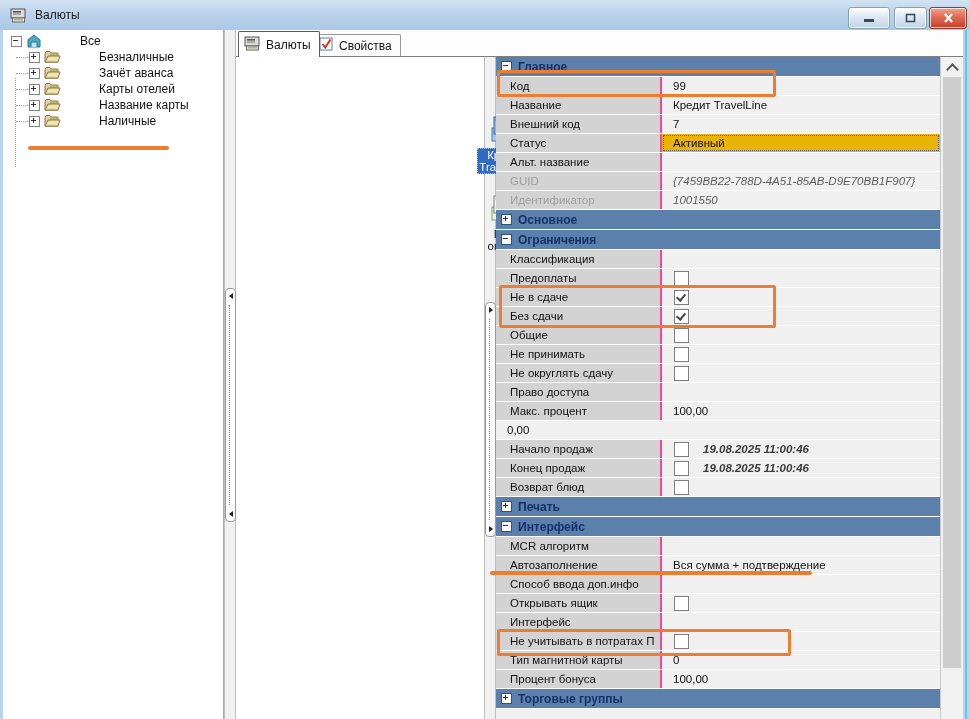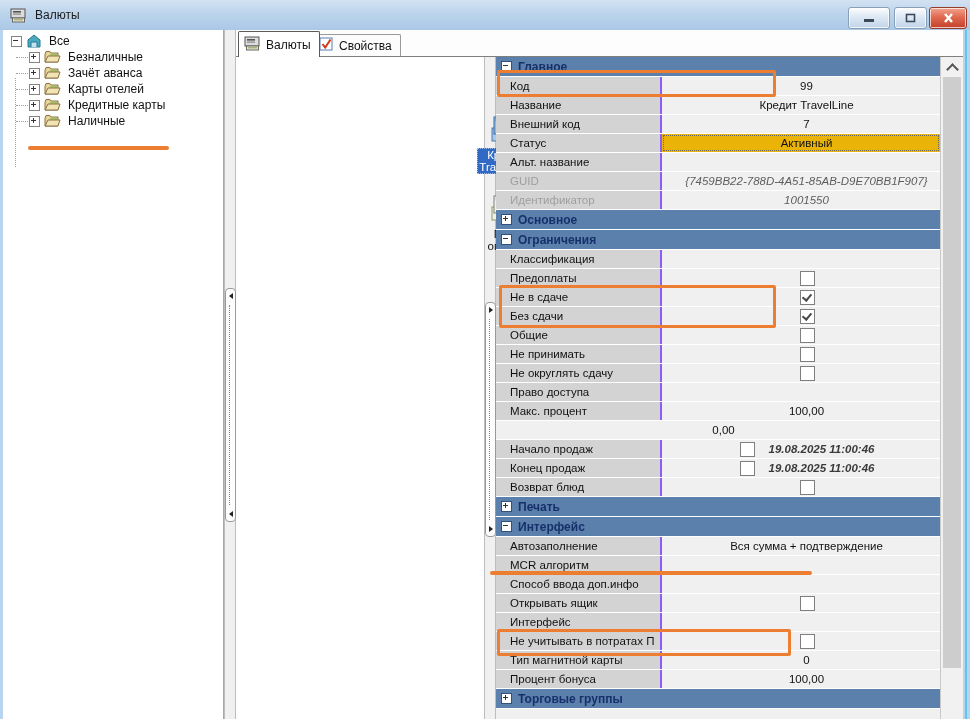--- a/index.html
+++ b/index.html
@@ -27,21 +27,21 @@
     border-right:1px solid #a8a8a8;padding-top:3px;box-sizing:border-box;}
   .tree-row{position:relative;height:16px;line-height:16px;display:flex;align-items:center;font-size:12px;white-space:nowrap;}
   .tree-vline{position:absolute;left:12px;top:48px;height:89px;border-left:1px dotted #9f9f9f;}
   .expander{width:9px;height:9px;background:#fff;border:1px solid #848484;position:relative;flex:none;}
   .expander::before{content:"";position:absolute;left:1px;top:3px;width:5px;height:1px;background:#333;}
   .expander.plus::after{content:"";position:absolute;left:3px;top:1px;width:1px;height:5px;background:#333;}
   .tree-root .expander{margin-left:8px;}
   .tree-child .expander{margin-left:26px;}
   .tree-child::before{content:"";position:absolute;left:13px;top:8px;width:12px;border-top:1px dotted #9f9f9f;}
   .tree-icon{margin:0 4px 0 4px;display:inline-flex;flex:none;}
-  .tree-label{padding:0 3px;}
+  .tree-label{padding:0 3px;margin-left:31px;}
   .tree-child.selected .tree-label{background:#efefef;}
 
   
   .ann{position:absolute;border:3px solid #ED7D31;border-radius:2px;z-index:9;}
   .ann-line{position:absolute;background:#ED7D31;border-radius:2px;z-index:9;}
   .ann-tree{left:28px;top:146px;width:141px;height:4px;}
   .ann-kod{left:497px;top:70px;width:273px;height:21px;}
   .ann-checks{left:499px;top:285px;width:271px;height:37px;}
   .ann-auto{left:490px;top:571px;width:322px;height:4px;}
   .ann-intf{left:497px;top:629px;width:288px;height:21px;}
@@ -85,23 +85,23 @@
   .card-icon .dot{fill:#9a9a9a;}
   .cur-item.selected .card-icon .cardbody{fill:#8fb6e4;stroke:#3a6ea5;}
   .cur-item.selected .card-icon .cardband{fill:#6f9fd6;}
   .cur-item.selected .card-icon .bill{fill:#a9c9ec;stroke:#4a7ab0;}
   .cur-item.selected .card-icon .bcirc{fill:#6f9fd6;stroke:#35608f;}
   .cur-item.selected .card-icon .chip{fill:#17305c;}
 
   
   .pg{position:absolute;left:496px;top:57px;width:444px;height:662px;background:#f0f0f0;overflow:hidden;}
   .pg-row{display:flex;height:19px;box-sizing:border-box;border-bottom:1px solid #fff;}
-  .pg-label{width:166px;box-sizing:border-box;padding-left:14px;background:#d3d3d3;border-right:2px solid #8b5cf6;
+  .pg-label{width:166px;box-sizing:border-box;padding-left:14px;background:#d3d3d3;border-right:2px solid #ec4899;
     line-height:18px;white-space:nowrap;overflow:hidden;flex:none;}
-  .pg-valuecell{flex:1;background:#f0f0f0;display:flex;align-items:center;padding-left:11px;line-height:18px;position:relative;justify-content:center;}
+  .pg-valuecell{flex:1;background:#f0f0f0;display:flex;align-items:center;padding-left:11px;line-height:18px;position:relative;}
   .pg-expander{display:none;}
   .pg-checkbox{display:none;}
   .pg-row.t-section{height:20px;background:#5B80AB;align-items:center;}
   .pg-row.t-section .pg-label{background:transparent;border:none;width:auto;padding-left:6px;
     color:#17306b;font-weight:bold;font-size:12px;}
   .pg-row.t-section .pg-expander{display:inline-block;width:9px;height:9px;background:#fff;border:1px solid #30517d;
     position:relative;margin-left:5px;flex:none;}
   .pg-row.t-section .pg-expander::before{content:"";position:absolute;left:1px;top:3px;width:5px;height:1px;background:#333;}
   .pg-row.t-section:not(.expanded) .pg-expander::after{content:"";position:absolute;left:3px;top:1px;width:1px;height:5px;background:#333;}
   .pg-row.t-check .pg-checkbox,.pg-row.t-checkdate .pg-checkbox{display:inline-block;width:13px;height:13px;
@@ -207,21 +207,21 @@
 
       <div class="tree-row tree-child">
         <span class="expander plus"></span>
         <span class="tree-icon">
           <svg width="17" height="14" viewBox="0 0 17 14">
             <path d="M1 4 L1 12 L14 12 L14 3 L7 3 L6 1.5 L2 1.5 Z" fill="#e7d29a" stroke="#8a7440"></path>
             <rect x="6" y="3.8" width="7" height="2" fill="#9fc06a"></rect>
             <path d="M1 12 L4 6 L16 6 L14 12 Z" fill="#f2e3b5" stroke="#8a7440"></path>
           </svg>
         </span>
-        <span class="tree-label">Кредитные карты</span>
+        <span class="tree-label">Название карты</span>
       </div>
 
       <div class="tree-row tree-child">
         <span class="expander plus"></span>
         <span class="tree-icon">
           <svg width="17" height="14" viewBox="0 0 17 14">
             <path d="M1 4 L1 12 L14 12 L14 3 L7 3 L6 1.5 L2 1.5 Z" fill="#e7d29a" stroke="#8a7440"></path>
             <rect x="6" y="3.8" width="7" height="2" fill="#9fc06a"></rect>
             <path d="M1 12 L4 6 L16 6 L14 12 Z" fill="#f2e3b5" stroke="#8a7440"></path>
           </svg>
@@ -564,33 +564,33 @@
 
       <div class="pg-row t-section expanded">
         <span class="pg-expander"></span>
         <span class="pg-label">Интерфейс</span>
 
       </div>
 
 
       <div class="pg-row t-text">
 
+        <span class="pg-label">MCR алгоритм</span>
+        <span class="pg-valuecell">
+
+          <span class="pg-value"></span>
+        </span>
+      </div>
+
+      <div class="pg-row t-text">
+
         <span class="pg-label">Автозаполнение</span>
         <span class="pg-valuecell">
 
           <span class="pg-value">Вся сумма + подтверждение</span>
-        </span>
-      </div>
-
-      <div class="pg-row t-text">
-
-        <span class="pg-label">MCR алгоритм</span>
-        <span class="pg-valuecell">
-
-          <span class="pg-value"></span>
         </span>
       </div>
 
       <div class="pg-row t-text">
 
         <span class="pg-label">Способ ввода доп.инфо</span>
         <span class="pg-valuecell">
 
           <span class="pg-value"></span>
         </span>

